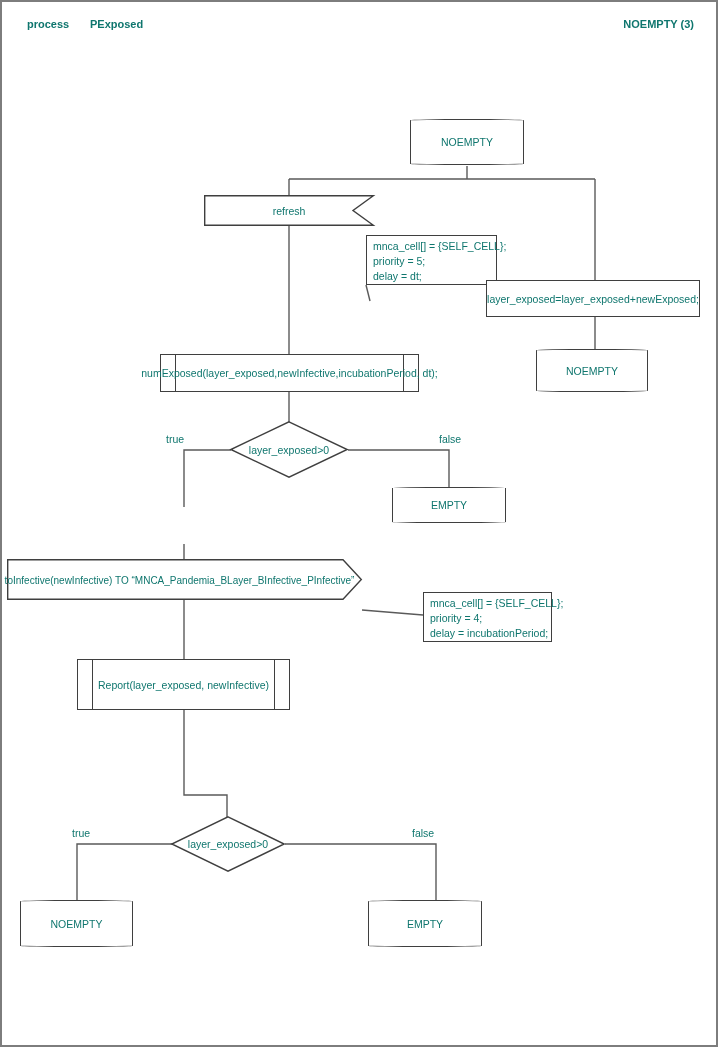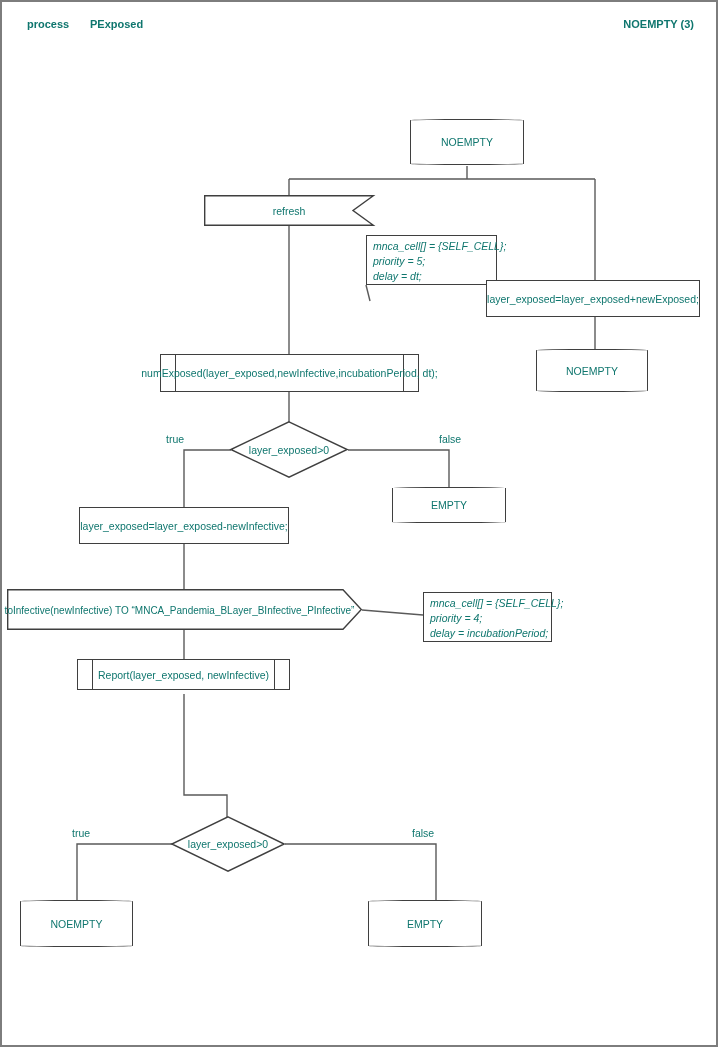--- a/index.html
+++ b/index.html
@@ -17,21 +17,21 @@
     font-size:10.5px; white-space:nowrap; overflow:visible;
   }
   .node svg.outline { position:absolute; left:0; top:0; overflow:visible; }
   .terminator { background:#fff; border:1.4px solid #3f3f3f; border-radius:999px/50%; }
   .rectproc  { background:#fff; border:1.4px solid #3f3f3f;padding-left:16px; }
   .predef    { background:#fff; border:1.4px solid #3f3f3f; }
   .predef .bar { position:absolute; top:0; bottom:0; width:1.4px; background:#3f3f3f; }
   .predef .bar.l { left:14px; } .predef .bar.r { right:14px; }
   .note {
     background:#fff; border:1.2px solid #3f3f3f;
-    font-size:10.5px; line-height:15px; padding:3px 6px; box-sizing:border-box;font-style:italic;
+    font-size:10.5px; line-height:15px; padding:3px 6px; box-sizing:border-box;
   }
   .note div { white-space:nowrap; }
   .edge-label { position:absolute; font-size:10.5px; white-space:nowrap; }
   .dec-lbl { font-size:10px; }
 </style>
 </head>
 <body>
 
 <div class="page">
 
@@ -94,38 +94,35 @@
     </svg>
     <span class="lbl dec-lbl">layer_exposed&gt;0</span>
   </div>
   <div class="edge-label" style="left:164px; top:431px;">true</div>
   <div class="edge-label" style="left:437px; top:431px;">false</div>
 
   <div class="node terminator" style="left:390px; top:485px; width:114px; height:36px;">
     <span class="lbl">EMPTY</span>
   </div>
 
-  <div class="node rectproc" style="left:77px; top:505px; width:210px; height:37px;">
-    <span class="lbl">layer_exposed=layer_exposed-newInfective;</span>
-  </div>
 
-  <div class="node" style="left:5px; top:587px; width:355px; height:42px;">
+  <div class="node" style="left:5px; top:557px; width:355px; height:42px;">
     <svg class="outline" width="355" height="41">
       <polygon points="0.7,0.7 336,0.7 354.3,20.5 336,40.3 0.7,40.3" fill="#ffffff" stroke="#3f3f3f" stroke-width="1.4"></polygon>
     </svg>
     <span class="lbl" style="left:6px; right:16px; font-size:10px;">toInfective(newInfective) TO “MNCA_Pandemia_BLayer_BInfective_PInfective”</span>
   </div>
 
   <div class="node note" style="left:421px; top:590px; width:129px; height:50px;">
     <div>mnca_cell[] = {SELF_CELL};</div>
     <div>priority = 4;</div>
     <div>delay = incubationPeriod;</div>
   </div>
 
-  <div class="node predef" style="left:75px; top:657px; width:213px; height:31px;text-decoration:underline;">
+  <div class="node predef" style="left:75px; top:657px; width:213px; height:51px;text-decoration:underline;">
     <div class="bar l"></div>
     <div class="bar r"></div>
     <span class="lbl">Report(layer_exposed, newInfective)</span>
   </div>
 
   <div class="node" style="left:169px; top:814px; width:114px; height:56px;">
     <svg class="outline" width="114" height="56">
       <polygon points="57,0.8 113.2,28 57,55.2 0.8,28" fill="#ffffff" stroke="#3f3f3f" stroke-width="1.4"></polygon>
     </svg>
     <span class="lbl dec-lbl">layer_exposed&gt;0</span>

